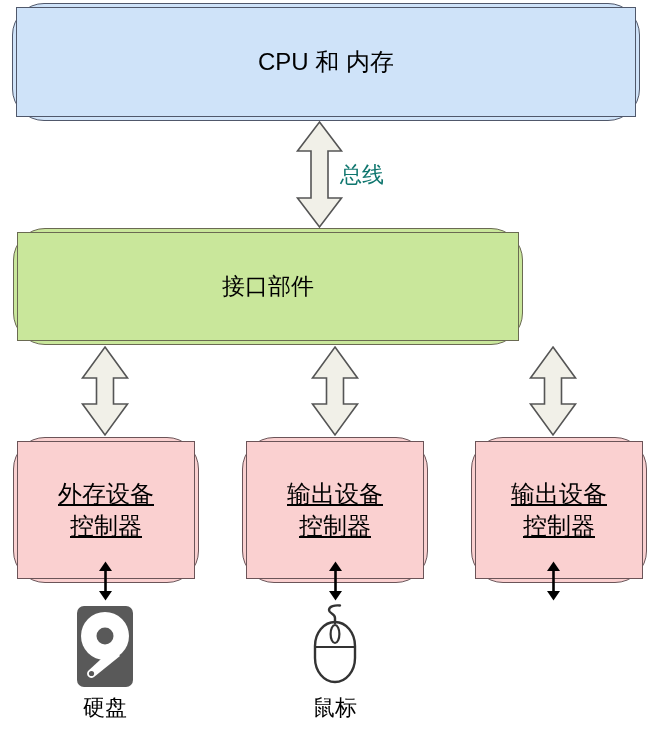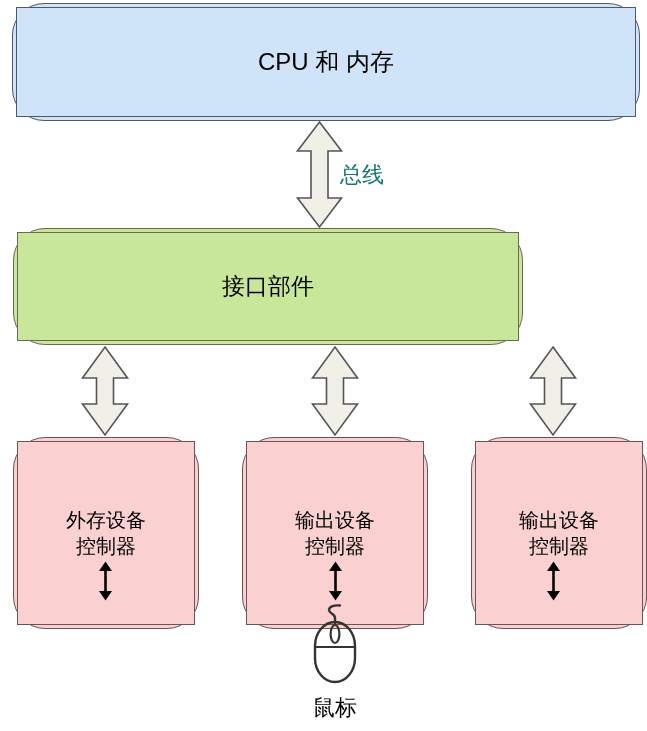--- a/index.html
+++ b/index.html
@@ -66,23 +66,24 @@
   }
   #iface-box .inner {
     border: 1px solid #6a6a52;
     background: #c9e79b;
   }
 
   
   .pink-box {
     border: 1px solid #6b5458;
     background: #fad0d0;
-    font-size: 20px;
+    font-size: 24px;
     top: 437px;
-    height: 192px;
+    height: 146px;
+    text-decoration: underline;
   }
   .pink-box .inner {
     border: 1px solid #6b5458;
     background: #fad0d0;
   }
   #pink-1 { left: 13px;  width: 186px; }
   #pink-2 { left: 242px; width: 186px; }
   #pink-3 { left: 471px; width: 176px; }
 
   
@@ -190,20 +191,32 @@
     </svg>
   </div>
   <div class="thin-arrow" style="left:543px; top:561px;">
     <svg width="21" height="40" viewBox="0 0 21 40">
       <line x1="10.5" y1="6" x2="10.5" y2="34" stroke="#000000" stroke-width="2.6"></line>
       <polygon points="10.5,0.5 17,10 4,10" fill="#000000"></polygon>
       <polygon points="10.5,39.5 17,30 4,30" fill="#000000"></polygon>
     </svg>
   </div>
 
+  <div class="device" id="dev-1">
+    <div class="icon-wrap">
+      <svg width="66" height="85" viewBox="0 0 66 85">
+        <rect x="5" y="2" width="56" height="81" rx="7" ry="7" fill="#595959"></rect>
+        <circle cx="33" cy="32" r="24" fill="#ffffff"></circle>
+        <circle cx="33" cy="32" r="8.5" fill="#595959"></circle>
+        <path d="M 41 44 L 48 52 L 22 73 C 18 76 13 71 16 67 Z" fill="#ffffff"></path>
+        <circle cx="19.5" cy="69.5" r="2.6" fill="#595959"></circle>
+      </svg>
+    </div>
+    <div class="caption">硬盘</div>
+  </div>
 
   <div class="device" id="dev-2">
     <div class="icon-wrap">
       <svg width="66" height="88" viewBox="0 0 66 88">
         <path d="M 33 22 L 33 17 C 33 12 27 13 27 9 C 27 5 33 4 38 4.5" fill="none" stroke="#333333" stroke-width="2.4" stroke-linecap="round"></path>
         <rect x="13" y="21" width="40" height="60" rx="20" ry="24" fill="none" stroke="#333333" stroke-width="2.4"></rect>
         <line x1="13.4" y1="46" x2="52.6" y2="46" stroke="#333333" stroke-width="2.2"></line>
         <ellipse cx="33" cy="33" rx="4.4" ry="9" fill="none" stroke="#333333" stroke-width="2.2"></ellipse>
       </svg>
     </div>

